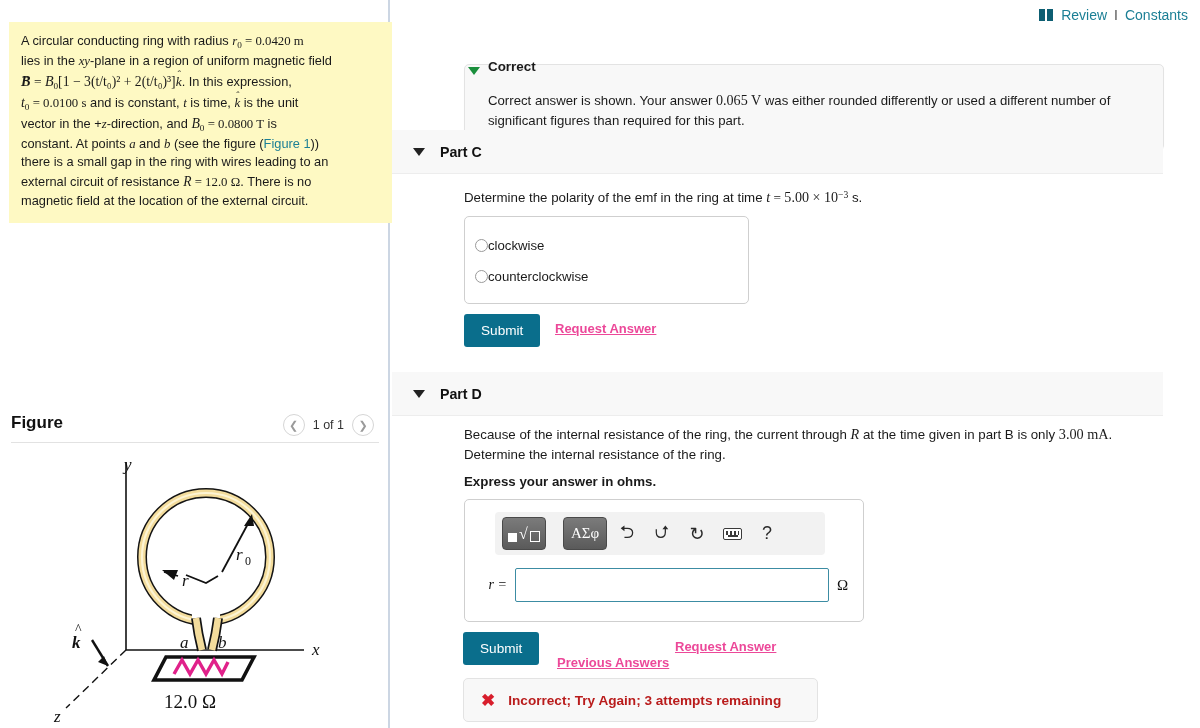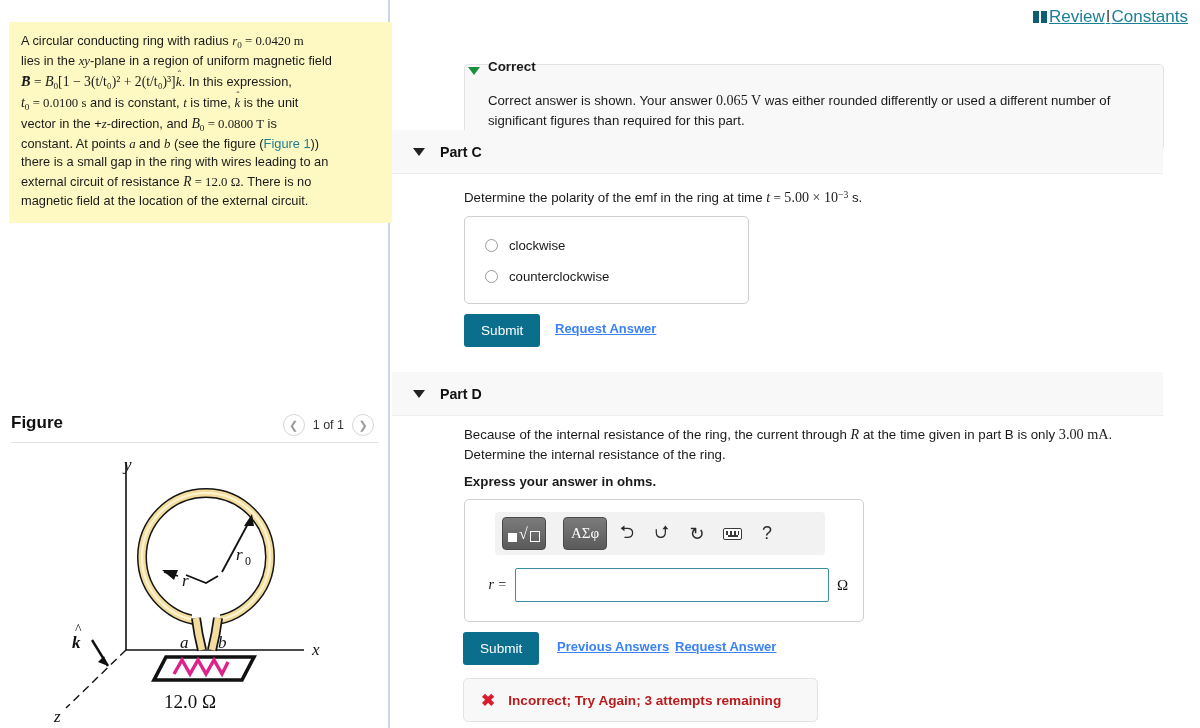--- a/index.html
+++ b/index.html
@@ -64,22 +64,22 @@
     width: 300px; height: 276px;
   }
 
   
   .right-panel {
     position: absolute; left: 392px; top: 0;
     width: 808px; height: 728px; background: #fff;
   }
   .review-bar {
     position: absolute; right: 12px; top: 7px;
-    display: flex; align-items: center; gap: 1px;
-    font-size: 17px; color: #1b7f95; text-decoration: underline;
+    display: flex; align-items: center; gap: 7px;
+    font-size: 14px; color: #1b7f95;
   }
   .book-icon { display: inline-block; width: 15px; height: 12px; position: relative; }
   .book-icon i {
     position: absolute; top: 0; width: 6px; height: 12px;
     background: #0d5e72; display: block;
   }
   .book-icon i.l { left: 0; }
   .book-icon i.r { left: 8px; }
   .review-link { color: #1b7f95; cursor: pointer; }
   .review-sep { color: #555; }
@@ -131,38 +131,38 @@
   }
   .bold-inst { font-weight: bold; }
 
   
   .radio-box {
     position: absolute; left: 72px; top: 216px;
     width: 285px; height: 88px;
     border: 1px solid #cfcfcf; border-radius: 5px; background: #fff;
   }
   .radio-row {
-    position: absolute; left: 20px; display: flex; align-items: center; gap: 11px;
+    position: absolute; left: 10px; display: flex; align-items: center; 
   }
   .radio-dot {
     width: 13px; height: 13px; border-radius: 50%;
     border: 1px solid #9a9a9a; background: #fff;
   }
   .radio-text { font-size: 13.2px; color: #1a1a1a; }
 
   
   .submit-btn {
     position: absolute;
     background: #0a6e8c; color: #fff;
     font-size: 13.6px; border: none; border-radius: 3px;
     padding: 9px 17px; cursor: pointer;
     font-family: "Liberation Sans", sans-serif;
   }
   .link-btn {
-    position: absolute; color: #3b82f6; font-size: 13px;
+    position: absolute; color: #ec4899; font-size: 13px;
     font-weight: bold; text-decoration: underline; cursor: pointer;
   }
 
   
   .answer-box {
     position: absolute; left: 72px; top: 499px;
     width: 400px; height: 123px;
     border: 1px solid #cfcfcf; border-radius: 5px; background: #fff;
   }
   .math-toolbar {
@@ -373,21 +373,21 @@
         <div class="ticon">?</div>
       </div>
       <div class="ans-row">
         <span class="ans-label">r =</span>
         <input class="ans-input" type="text" value="" style="">
         <span class="ans-unit">Ω</span>
       </div>
     </div>
 
     <button class="submit-btn" style="left:71px; top:632px;">Submit</button>
-    <span class="link-btn" style="left:165px; top:639px;">Previous Answers</span>
+    <span class="link-btn" style="left:165px; top:655px;">Previous Answers</span>
     <span class="link-btn" style="left:283px; top:639px;">Request Answer</span>
 
     <div class="incorrect-box" style="left:71px; top:678px;">
       <span class="x-mark">✖</span>
       <span class="incorrect-text">Incorrect; Try Again; 3 attempts remaining</span>
     </div>
 
   </div>
 </div>
 

